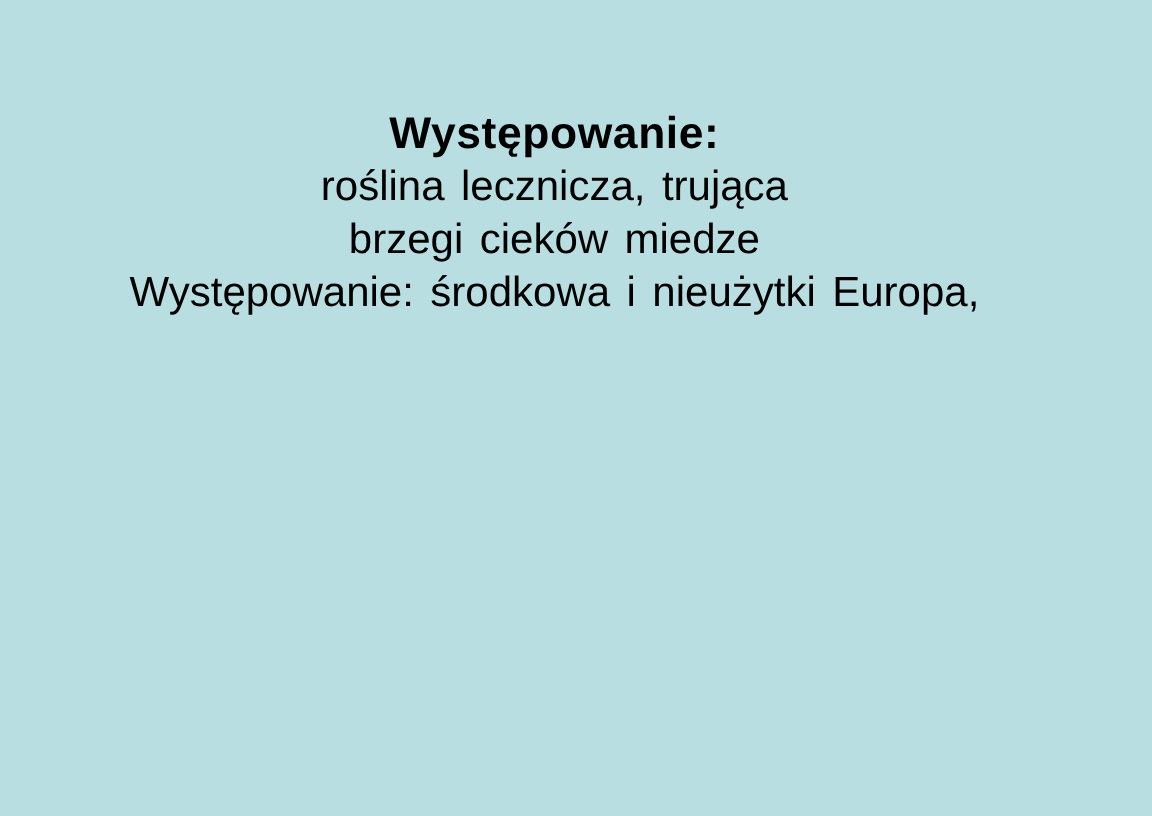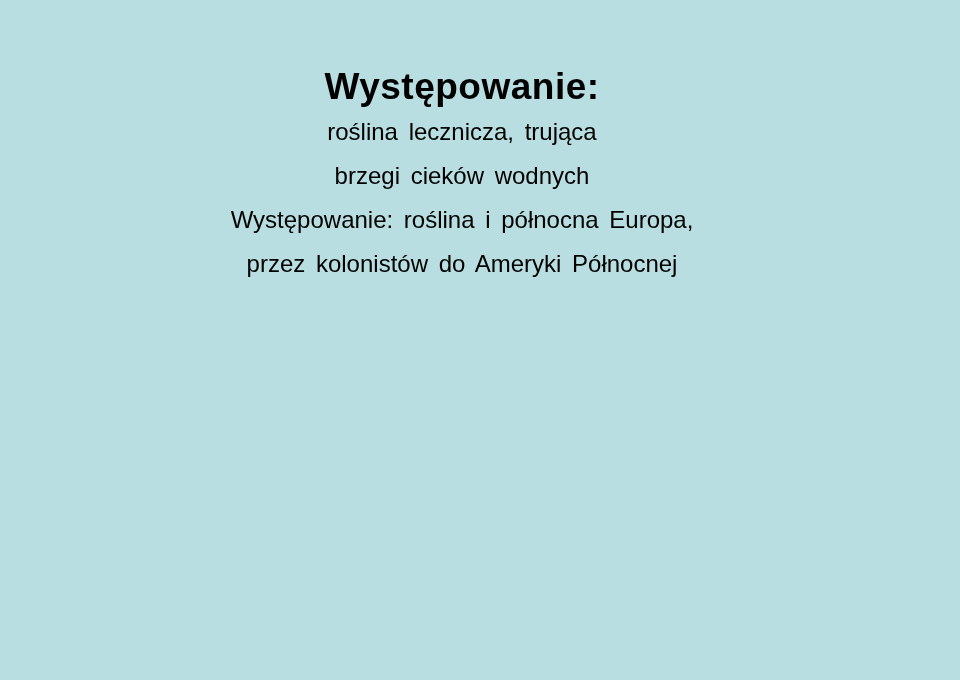--- a/index.html
+++ b/index.html
@@ -10,45 +10,44 @@
     width: 960px;
     height: 680px;
     overflow: hidden;
     background: #b8dee1;
     font-family: "Liberation Sans", sans-serif;
   }
   .slide {
     width: 924px;
     height: 680px;
     box-sizing: border-box;
-    padding-top: 64px;
+    padding-top: 88px;
   }
   .textblock {
     width: 100%;
     text-align: center;
     color: #000000;
   }
   .title {
     font-size: 37px;
     font-weight: bold;
     line-height: 46px;
     letter-spacing: 0.5px;
     word-spacing: 3px;
   }
   .line {
-    font-size: 24px;
+    font-size: 35px;
     font-weight: normal;
     line-height: 44px;
     word-spacing: 4px;
   }
 </style>
 </head>
 <body>
 
 <div class="slide">
   <div class="textblock">
     <div class="title">Występowanie:</div>
     <div class="line">roślina lecznicza, trująca</div>
-    <div class="line">brzegi cieków wodnych</div>
-    <div class="line">Występowanie: roślina i północna Europa,</div>
-    <div class="line">przez kolonistów do Ameryki Północnej</div>
+    <div class="line">brzegi cieków miedze</div>
+    <div class="line">Występowanie: środkowa i nieużytki Europa,</div>
   </div>
 </div>
 
 </body></html>

